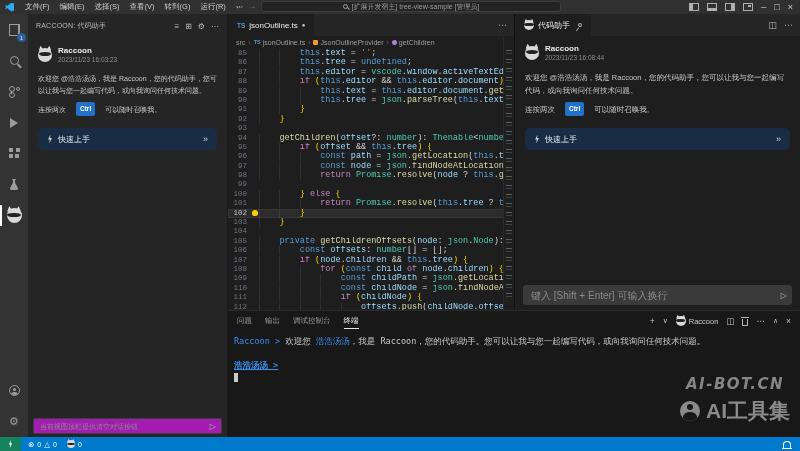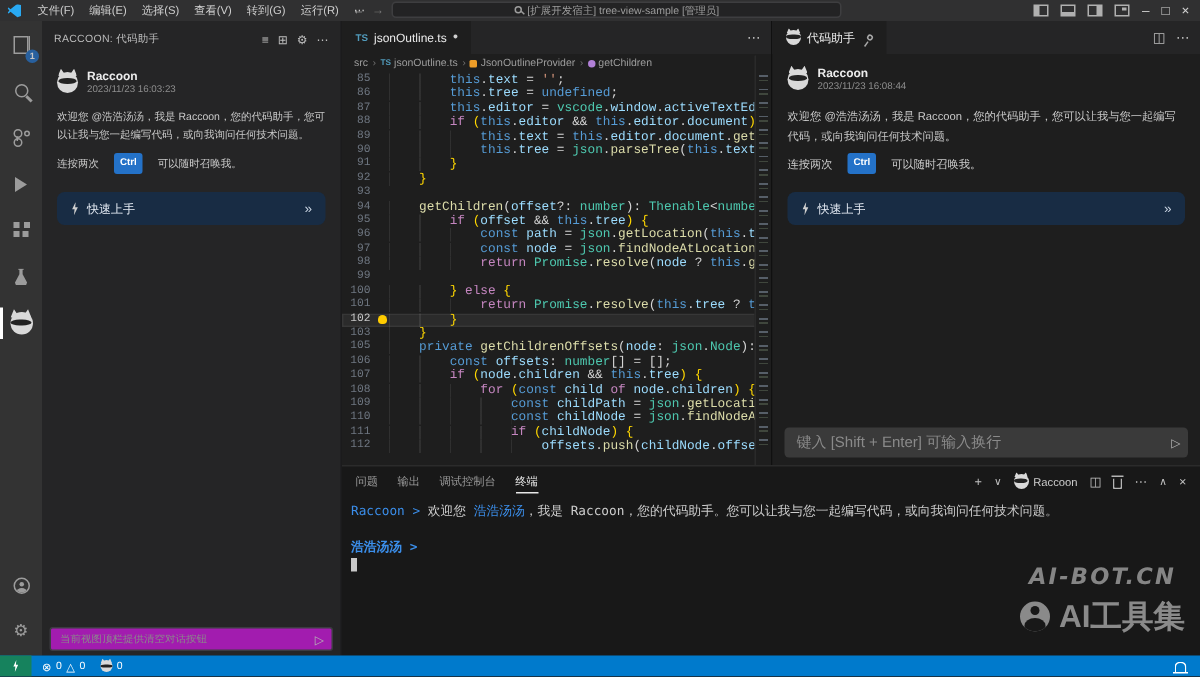--- a/index.html
+++ b/index.html
@@ -140,21 +140,21 @@
   .ptab.active{color:#e7e7e7}
   .ptab.active::after{content:'';position:absolute;left:0;right:0;bottom:2px;height:1px;background:#e7e7e7}
   .bp-actions{margin-left:auto;display:flex;align-items:center;gap:8px;color:#c0c0c0;font-size:8.5px}
   .term-label{display:flex;align-items:center;gap:3px;font-size:7.5px;color:#ccc}
   .trash{width:6px;height:7px;border:1px solid #b5b5b5;border-top:none;border-radius:0 0 1px 1px;position:relative;margin-top:2px}
   .trash::before{content:'';position:absolute;top:-2px;left:-2px;width:8px;height:1px;background:#b5b5b5}
   .terminal{padding:4px 0 0 6px;font-family:"DejaVu Sans Mono",monospace;font-size:8.5px;line-height:12px;color:#ccc}
   .term-line{white-space:pre-wrap;min-height:12px}
   .tseg-prompt{color:#3b8eea;font-weight:normal}
   .tseg-user{color:#3b8eea}
-  .tseg-userprompt{color:#3b8eea;font-weight:bold;}
+  .tseg-userprompt{color:#3b8eea;font-weight:bold;text-decoration:underline}
   .tseg-cursor{display:inline-block;width:4px;height:9px;background:#c8c8c8;vertical-align:middle}
 
   .watermark{position:absolute;right:10px;bottom:12px;text-align:center;opacity:.92}
   .wm1{font-style:italic;font-weight:bold;font-size:15px;color:#8f8f8f;letter-spacing:1.5px;font-family:"DejaVu Sans",sans-serif}
   .wm2{display:flex;align-items:center;justify-content:center;gap:6px;margin-top:4px;font-size:21px;font-weight:bold;color:#949494}
   .wm-logo{width:20px;height:20px;border-radius:50%;background:#949494;position:relative;overflow:hidden;flex:none}
   .wm-logo::before{content:'';position:absolute;top:3px;left:7px;width:6px;height:6px;border-radius:50%;background:#181818}
   .wm-logo::after{content:'';position:absolute;top:11px;left:3px;width:14px;height:10px;border-radius:50% 50% 0 0;background:#181818}
 
   
@@ -320,20 +320,21 @@
             <div class="code-line"><span class="gutter">94</span><span class="bulbslot"></span><span class="ltext"><span class="tk-w">    </span><span class="tk-f">getChildren</span><span class="tk-p">(</span><span class="tk-v">offset</span><span class="tk-p">?: </span><span class="tk-t">number</span><span class="tk-p">): </span><span class="tk-t">Thenable</span><span class="tk-p">&lt;</span><span class="tk-t">number</span><span class="tk-p">[]&gt; </span></span></div>
             <div class="code-line"><span class="gutter">95</span><span class="bulbslot"></span><span class="ltext"><span class="tk-w">        </span><span class="tk-c">if</span><span class="tk-b"> (</span><span class="tk-v">offset</span><span class="tk-p"> &amp;&amp; </span><span class="tk-k">this</span><span class="tk-p">.</span><span class="tk-v">tree</span><span class="tk-b">)</span><span class="tk-b"> {</span></span></div>
             <div class="code-line"><span class="gutter">96</span><span class="bulbslot"></span><span class="ltext"><span class="tk-w">            </span><span class="tk-k">const</span><span class="tk-p"> </span><span class="tk-v">path</span><span class="tk-p"> = </span><span class="tk-t">json</span><span class="tk-p">.</span><span class="tk-f">getLocation</span><span class="tk-p">(</span><span class="tk-k">this</span><span class="tk-p">.</span><span class="tk-v">text</span></span></div>
             <div class="code-line"><span class="gutter">97</span><span class="bulbslot"></span><span class="ltext"><span class="tk-w">            </span><span class="tk-k">const</span><span class="tk-p"> </span><span class="tk-v">node</span><span class="tk-p"> = </span><span class="tk-t">json</span><span class="tk-p">.</span><span class="tk-f">findNodeAtLocation</span><span class="tk-p">(</span><span class="tk-k">this</span></span></div>
             <div class="code-line"><span class="gutter">98</span><span class="bulbslot"></span><span class="ltext"><span class="tk-w">            </span><span class="tk-c">return</span><span class="tk-p"> </span><span class="tk-t">Promise</span><span class="tk-p">.</span><span class="tk-f">resolve</span><span class="tk-p">(</span><span class="tk-v">node</span><span class="tk-p"> ? </span><span class="tk-k">this</span><span class="tk-p">.</span><span class="tk-f">getChildrenOffsets</span></span></div>
             <div class="code-line"><span class="gutter">99</span><span class="bulbslot"></span><span class="ltext"></span></div>
             <div class="code-line"><span class="gutter">100</span><span class="bulbslot"></span><span class="ltext"><span class="tk-w">        </span><span class="tk-b">}</span><span class="tk-c"> else </span><span class="tk-b">{</span></span></div>
             <div class="code-line"><span class="gutter">101</span><span class="bulbslot"></span><span class="ltext"><span class="tk-w">            </span><span class="tk-c">return</span><span class="tk-p"> </span><span class="tk-t">Promise</span><span class="tk-p">.</span><span class="tk-f">resolve</span><span class="tk-p">(</span><span class="tk-k">this</span><span class="tk-p">.</span><span class="tk-v">tree</span><span class="tk-p"> ? </span><span class="tk-k">this</span></span></div>
             <div class="code-line active"><span class="gutter">102</span><span class="bulbslot bulb"></span><span class="ltext"><span class="tk-w">        </span><span class="tk-b">}</span></span></div>
             <div class="code-line"><span class="gutter">103</span><span class="bulbslot"></span><span class="ltext"><span class="tk-w">    </span><span class="tk-b">}</span></span></div>
+            <div class="code-line"><span class="gutter">104</span><span class="bulbslot"></span><span class="ltext"></span></div>
             <div class="code-line"><span class="gutter">105</span><span class="bulbslot"></span><span class="ltext"><span class="tk-w">    </span><span class="tk-k">private</span><span class="tk-p"> </span><span class="tk-f">getChildrenOffsets</span><span class="tk-p">(</span><span class="tk-v">node</span><span class="tk-p">: </span><span class="tk-t">json</span><span class="tk-p">.</span><span class="tk-t">Node</span><span class="tk-p">): </span><span class="tk-t">number</span></span></div>
             <div class="code-line"><span class="gutter">106</span><span class="bulbslot"></span><span class="ltext"><span class="tk-w">        </span><span class="tk-k">const</span><span class="tk-p"> </span><span class="tk-v">offsets</span><span class="tk-p">: </span><span class="tk-t">number</span><span class="tk-p">[] = [];</span></span></div>
             <div class="code-line"><span class="gutter">107</span><span class="bulbslot"></span><span class="ltext"><span class="tk-w">        </span><span class="tk-c">if</span><span class="tk-b"> (</span><span class="tk-v">node</span><span class="tk-p">.</span><span class="tk-v">children</span><span class="tk-p"> &amp;&amp; </span><span class="tk-k">this</span><span class="tk-p">.</span><span class="tk-v">tree</span><span class="tk-b">)</span><span class="tk-b"> {</span></span></div>
             <div class="code-line"><span class="gutter">108</span><span class="bulbslot"></span><span class="ltext"><span class="tk-w">            </span><span class="tk-c">for</span><span class="tk-b"> (</span><span class="tk-k">const</span><span class="tk-p"> </span><span class="tk-v">child</span><span class="tk-c"> of </span><span class="tk-v">node</span><span class="tk-p">.</span><span class="tk-v">children</span><span class="tk-b">)</span><span class="tk-b"> {</span></span></div>
             <div class="code-line"><span class="gutter">109</span><span class="bulbslot"></span><span class="ltext"><span class="tk-w">                </span><span class="tk-k">const</span><span class="tk-p"> </span><span class="tk-v">childPath</span><span class="tk-p"> = </span><span class="tk-t">json</span><span class="tk-p">.</span><span class="tk-f">getLocation</span></span></div>
             <div class="code-line"><span class="gutter">110</span><span class="bulbslot"></span><span class="ltext"><span class="tk-w">                </span><span class="tk-k">const</span><span class="tk-p"> </span><span class="tk-v">childNode</span><span class="tk-p"> = </span><span class="tk-t">json</span><span class="tk-p">.</span><span class="tk-f">findNodeAtLocation</span></span></div>
             <div class="code-line"><span class="gutter">111</span><span class="bulbslot"></span><span class="ltext"><span class="tk-w">                </span><span class="tk-c">if</span><span class="tk-b"> (</span><span class="tk-v">childNode</span><span class="tk-b">)</span><span class="tk-b"> {</span></span></div>
             <div class="code-line"><span class="gutter">112</span><span class="bulbslot"></span><span class="ltext"><span class="tk-w">                    </span><span class="tk-v">offsets</span><span class="tk-p">.</span><span class="tk-f">push</span><span class="tk-p">(</span><span class="tk-v">childNode</span><span class="tk-p">.</span><span class="tk-v">offset</span><span class="tk-p">);</span></span></div>
           </div>
         <div class="minimap"></div>

